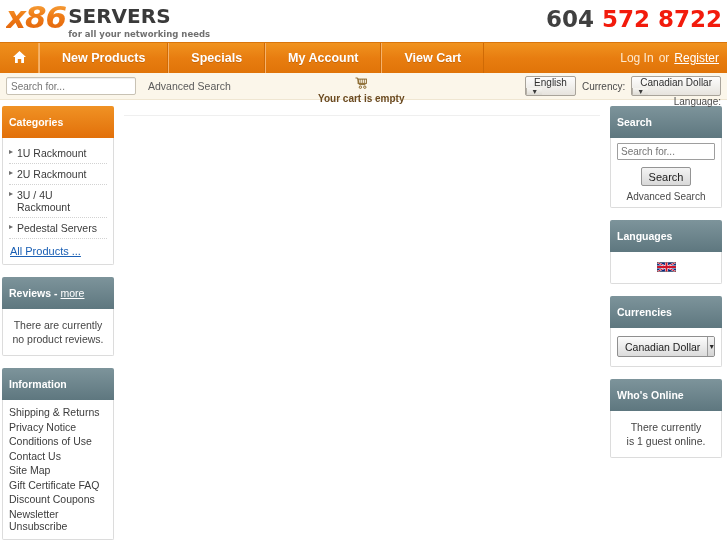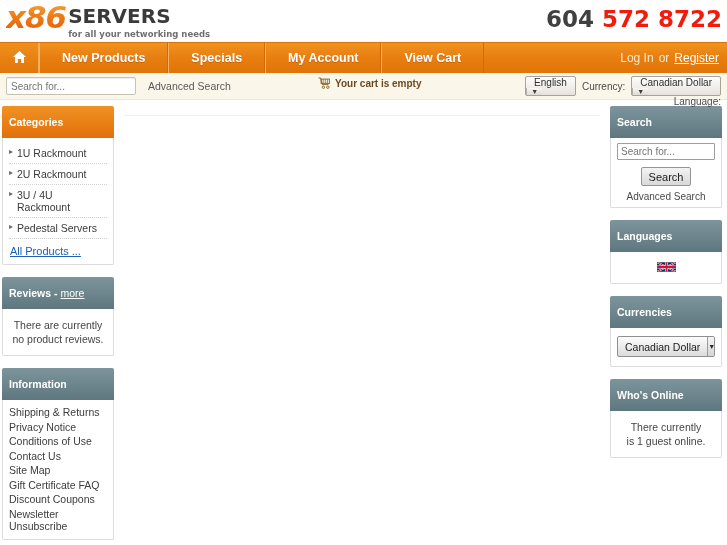--- a/index.html
+++ b/index.html
@@ -156,20 +156,21 @@
   .cart-status {
     position: absolute;
     left: 318px;
     top: 4px;
     display: flex;
     align-items: center;
     gap: 4px;
     font-size: 10px;
     font-weight: bold;
     color: #6b4a20;
+    flex-direction: column;
   }
   .cart-status svg { display: block; }
 
   .util-right {
     position: absolute;
     right: 6px;
     top: 3px;
     display: flex;
     align-items: center;
     gap: 6px;

